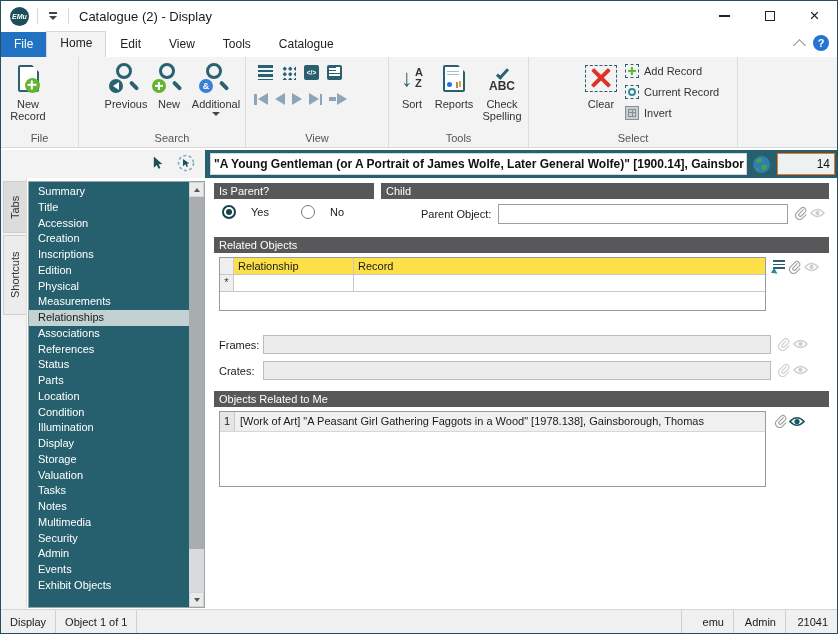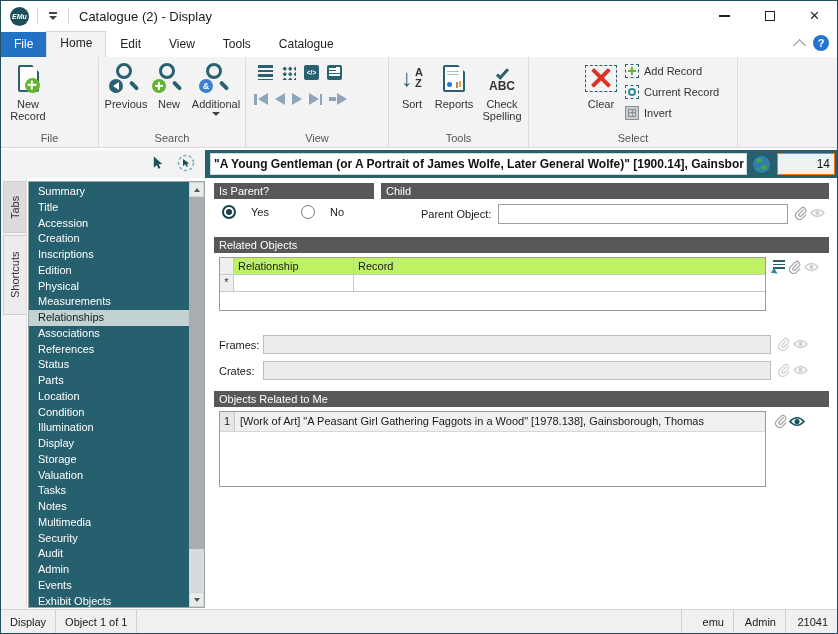--- a/index.html
+++ b/index.html
@@ -144,21 +144,21 @@
   .rdot.on{border:2px solid #14414c;}
   .rdot.on i{width:6px;height:6px;border-radius:50%;background:#14414c;display:block;}
   .radio .rl{font-size:11px;color:#1a1a1a;}
   .tinput{position:absolute;height:20px;background:#fff;border:1px solid #9e9e9e;font-size:11px;padding:0 3px;}
   .dinput{position:absolute;height:19px;background:#ececec;border:1px solid #bdbdbd;}
   .ficon{position:absolute;width:16px;height:16px;display:flex;align-items:center;justify-content:center;}
   .clip-gray{color:#a0a0a0;} .clip-light{color:#cfcfcf;} .eye-light{color:#cfcfcf;} .eye-on{color:#17545f;}
 
   
   #relgrid{position:absolute;left:13px;top:79px;width:547px;height:54px;border:1px solid #9b9b9b;background:#fff;}
-  #relgrid .hrow{display:flex;height:17px;border-bottom:1px solid #c8c8c8;background:#bef264;}
+  #relgrid .hrow{display:flex;height:17px;border-bottom:1px solid #c8c8c8;background:#fde047;}
   #relgrid .sel0{width:14px;border-right:1px solid #c8c8c8;background:#efefef;}
   #relgrid .hc1{width:120px;border-right:1px solid #c8c8c8;font-size:11px;line-height:16px;padding-left:4px;color:#1a1a1a;}
   #relgrid .hc2{flex:1;font-size:11px;line-height:16px;padding-left:4px;color:#1a1a1a;}
   #relgrid .nrow{display:flex;height:17px;border-bottom:1px solid #c8c8c8;}
   #relgrid .star{width:14px;border-right:1px solid #c8c8c8;background:#efefef;text-align:center;font-size:11px;line-height:15px;color:#333;}
   #relgrid .c1{width:120px;border-right:1px solid #c8c8c8;}
   #relgrid .c2{flex:1;}
   .gridico{width:15px;height:14px;position:relative;}
   .gridico .bars{position:absolute;left:2px;top:0;width:12px;height:9px;background:repeating-linear-gradient(to bottom,var(--icon) 0 1.8px,transparent 1.8px 3.6px);}
   .gridico .arr{position:absolute;left:1px;bottom:-1px;width:0;height:0;border-top:3px solid transparent;border-bottom:3px solid transparent;border-left:6px solid var(--iconbars);transform:rotate(35deg);}
@@ -208,21 +208,21 @@
     <div class="rtab">Tools</div>
     <div class="rtab">Catalogue</div>
   </div>
   <div id="tabrow-right">
     <div class="chev-up"></div>
     <div class="help">?</div>
   </div>
 
   <div id="ribbon">
 
-    <div class="group" style="left:0;width:98px;">
+    <div class="group" style="left:0;width:78px;">
       <div class="bigbtn" style="left:4px;">
         <div class="ic">
             <div class="doc">
               <div class="plusdot"></div>
             </div>
           </div>
         <div class="lbl">New Record</div>
       </div>
       <div class="glabel">File</div>
     </div>
@@ -406,21 +406,20 @@
         <div class="sbi">Location</div>
         <div class="sbi">Condition</div>
         <div class="sbi">Illumination</div>
         <div class="sbi">Display</div>
         <div class="sbi">Storage</div>
         <div class="sbi">Valuation</div>
         <div class="sbi">Tasks</div>
         <div class="sbi">Notes</div>
         <div class="sbi">Multimedia</div>
         <div class="sbi">Security</div>
-        <div class="sbi">Audit</div>
         <div class="sbi">Admin</div>
         <div class="sbi">Events</div>
         <div class="sbi">Exhibit Objects</div>
       </div>
       <div id="sscroll">
         <div class="sarrow up">
             <i class="satri-up"></i>
           </div>
         <div class="sthumb"></div>
         <div class="sarrow dn">

